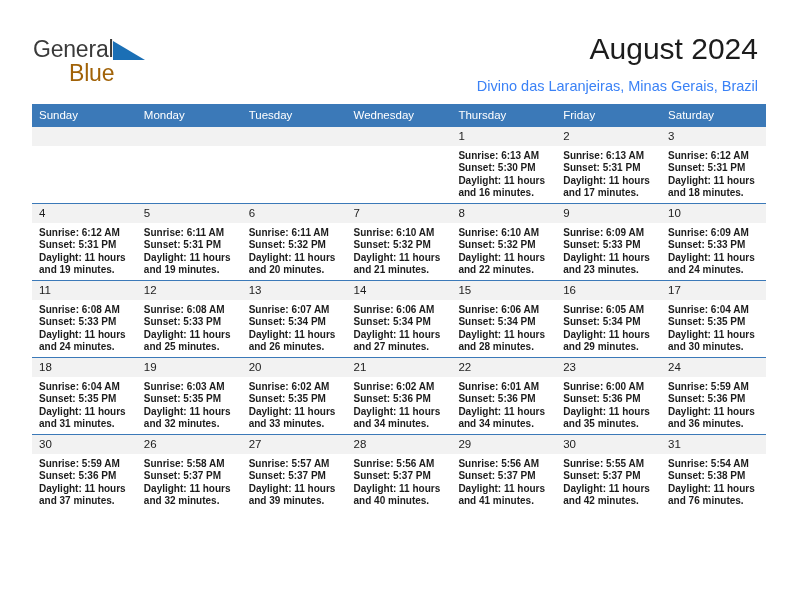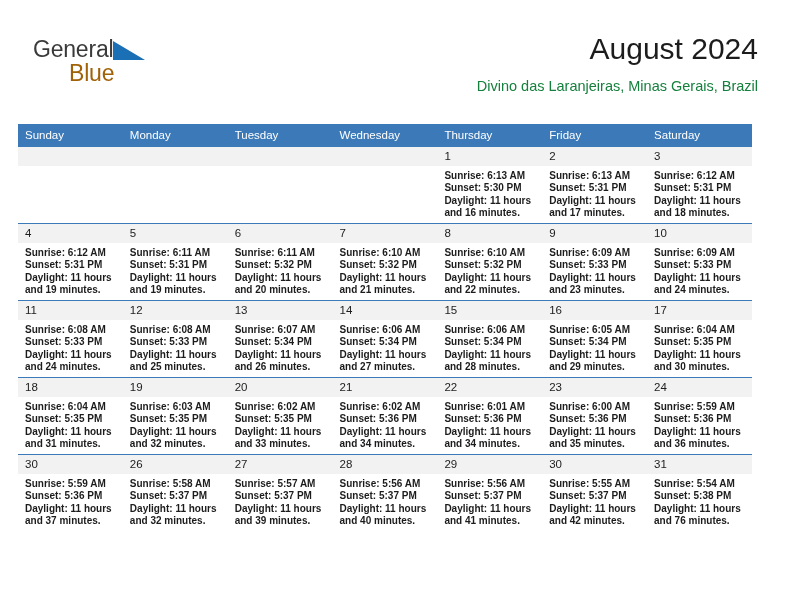--- a/index.html
+++ b/index.html
@@ -71,34 +71,33 @@
     font-weight: normal;
     color: #1c1c1c;
     text-align: left;
     white-space: nowrap;
   }
   .subtitle {
     position: absolute;
     right: 34px;
     top: 78px;
     font-size: 14.5px;
-    color: #15803d;
+    color: #3b82f6;
     text-align: right;
     white-space: nowrap;
   }
 
   
   .calendar {
     position: absolute;
-    left: 18px;
+    left: 32px;
     top: 104px;
     width: 734px;
     border-collapse: collapse;
     table-layout: fixed;
-    margin-top: 20px;
   }
   .calendar th {
     background: #3b79b8;
     color: #ffffff;
     font-weight: normal;
     font-size: 11.5px;
     text-align: left;
     padding: 5px 0 5px 7px;
     height: 11px;
     border: none;

